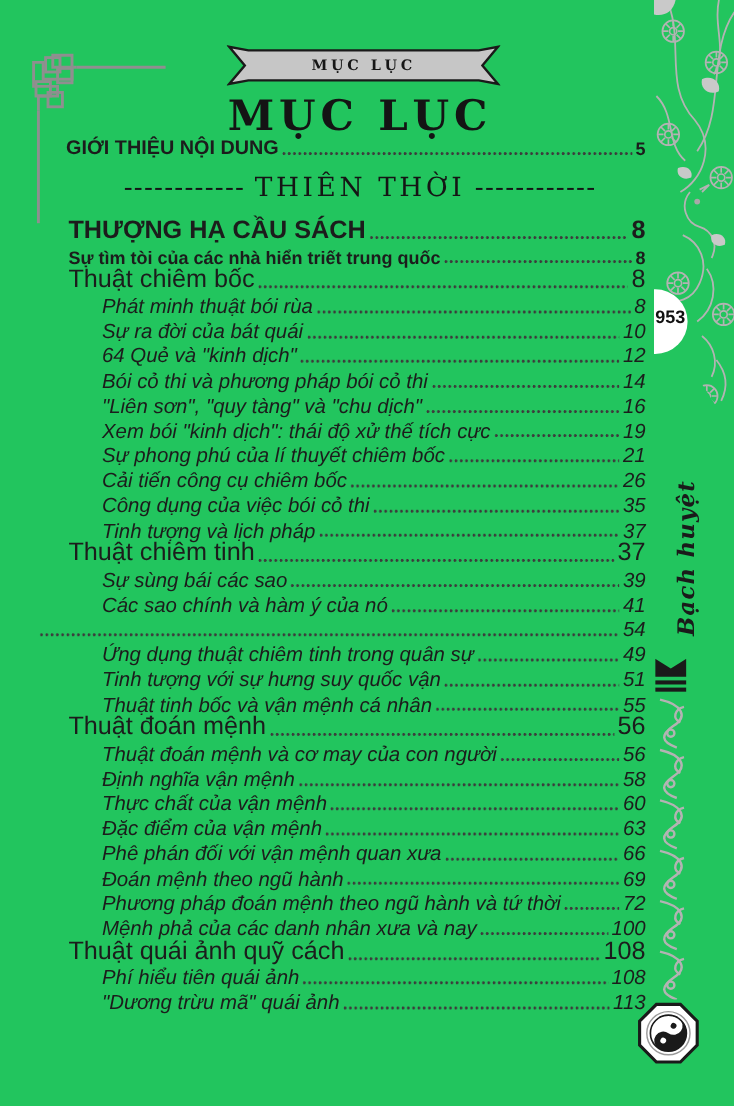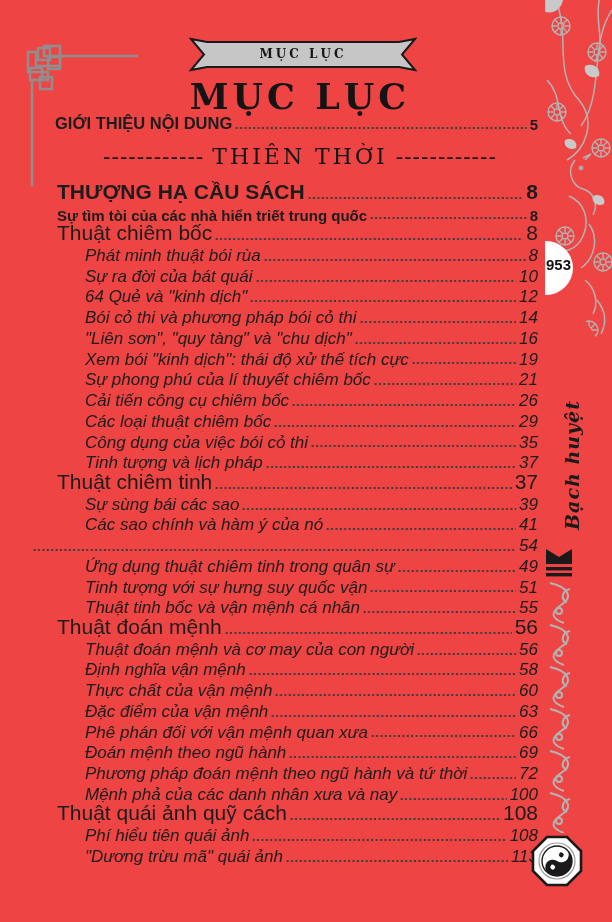--- a/index.html
+++ b/index.html
@@ -1,18 +1,18 @@
 <!DOCTYPE html>
 <html><head>
 <meta charset="utf-8">
 <style>
   * { margin:0; padding:0; box-sizing:border-box; }
   html,body { width:612px; height:922px; background:#ffffff; overflow:hidden; }
   body { font-family:"Liberation Sans", sans-serif; color:#1c1c1c; position:relative; }
-  .page { position:absolute; inset:0; background:#ef4444; }
+  .page { position:absolute; inset:0; background:#22c55e; }
 
   
   .corner { position:absolute; left:20px; top:40px; width:120px; height:150px; }
 
   
   .ribbon { position:absolute; left:189px; top:37px; width:228px; height:35px; }
   .ribbon svg { position:absolute; inset:0; }
   .ribbon .ribbon-label { position:absolute; inset:0; display:flex; align-items:center; justify-content:center;
     font-family:"DejaVu Serif", serif; font-weight:bold; font-size:12px; letter-spacing:3px; color:#161616; padding-bottom:2px; }
 
@@ -151,25 +151,20 @@
     <span class="dots"></span>
     <span class="pg">21</span>
   </div>
 
   <div class="toc-row style-sub">
     <span class="label">Cải tiến công cụ chiêm bốc</span>
     <span class="dots"></span>
     <span class="pg">26</span>
   </div>
 
-  <div class="toc-row style-sub">
-    <span class="label">Các loại thuật chiêm bốc</span>
-    <span class="dots"></span>
-    <span class="pg">29</span>
-  </div>
 
   <div class="toc-row style-sub">
     <span class="label">Công dụng của việc bói cỏ thi</span>
     <span class="dots"></span>
     <span class="pg">35</span>
   </div>
 
   <div class="toc-row style-sub">
     <span class="label">Tinh tượng và lịch pháp</span>
     <span class="dots"></span>

